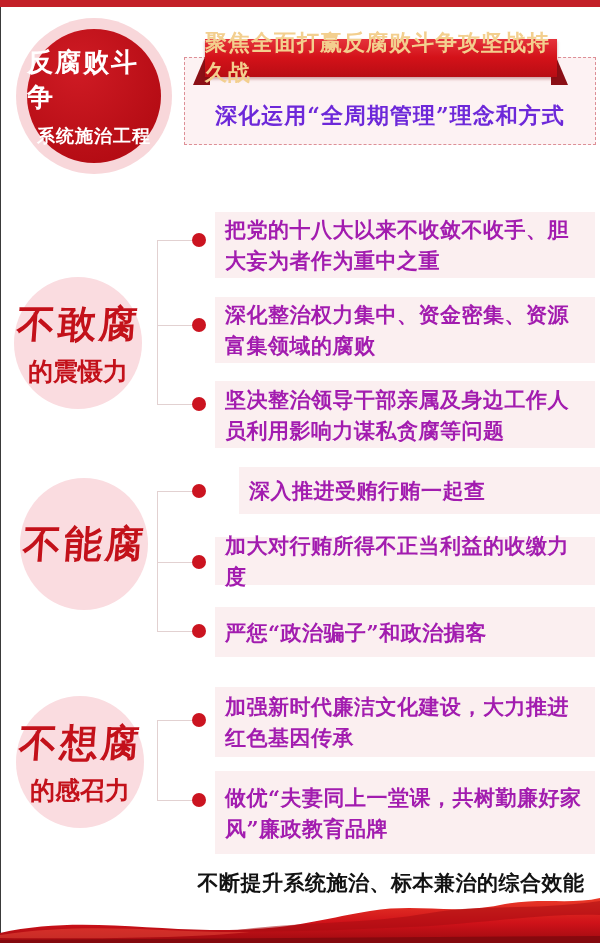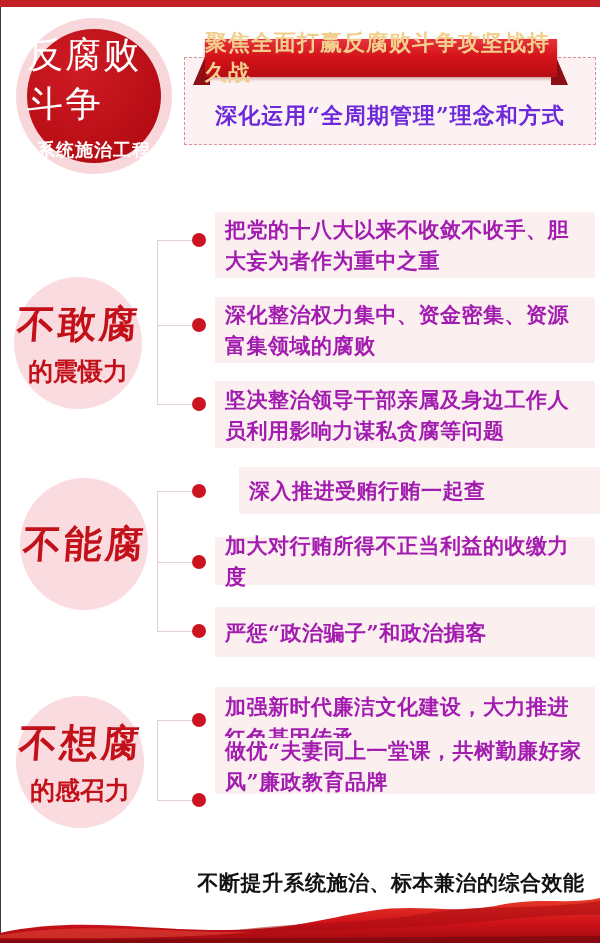--- a/index.html
+++ b/index.html
@@ -10,21 +10,21 @@
     box-shadow: inset 1px -1px 0 #3a3a3a;
   }
   .top-bar { position:absolute; left:0; top:0; width:600px; height:7px; background:#c32028; }
 
   
   .badge-ring { position:absolute; left:16px; top:18px; width:156px; height:156px;
     border-radius:50%; background:#f8d7da; }
   .badge-core { position:absolute; inset:11px; border-radius:50%;
     background:radial-gradient(circle at 38% 30%, #cf1b24, #b50c14 75%);
     display:flex; flex-direction:column; align-items:center; justify-content:center; }
-  .badge-title { font-family:"DejaVu Serif", serif; font-weight:400; font-size:36px;
+  .badge-title { font-family:"DejaVu Serif", serif; font-weight:700; font-size:26px;
     color:#fff; letter-spacing:2px; }
   .badge-subtitle { font-family:"DejaVu Serif", serif; font-weight:700; font-size:18px;
     color:#fff; letter-spacing:1px; margin-top:9px;text-align:center; }
 
   
   .intro-box { position:absolute; left:184px; top:57px; width:412px; height:88px;
     background:#fdf2f3; border:1px dashed #dd8f96; z-index:1; }
   .intro-text { position:absolute; left:0; right:0; top:43px; text-align:center;
     font-family:"DejaVu Serif", serif; font-weight:700; font-size:22px; color:#6d28d9;
     letter-spacing:1px; }
@@ -138,21 +138,21 @@
     <div class="subttl">的感召力</div>
   </div>
   <div class="vline" style="top:720px; height:80px;"></div>
   <div class="hstub" style="top:720px;"></div>
   <div class="hstub" style="top:800px;"></div>
   <span class="dot" style="top:713px;"></span>
   <span class="dot" style="top:793px;"></span>
   <div class="item" style="top:687px; height:70px;">
     <div class="item-text">加强新时代廉洁文化建设，大力推进红色基因传承</div>
   </div>
-  <div class="item" style="top:738px; height:56px;">
+  <div class="item" style="top:771px; height:83px;">
     <div class="item-text">做优“夫妻同上一堂课，共树勤廉好家风”廉政教育品牌</div>
   </div>
 
   <div class="summary">不断提升系统施治、标本兼治的综合效能</div>
 
   <svg class="wave" viewBox="0 0 600 52" preserveAspectRatio="none">
     <defs>
       <linearGradient id="wg" x1="0" y1="0" x2="0" y2="1">
         <stop offset="0" stop-color="#ea3a28"></stop>
         <stop offset="0.55" stop-color="#cf1219"></stop>

